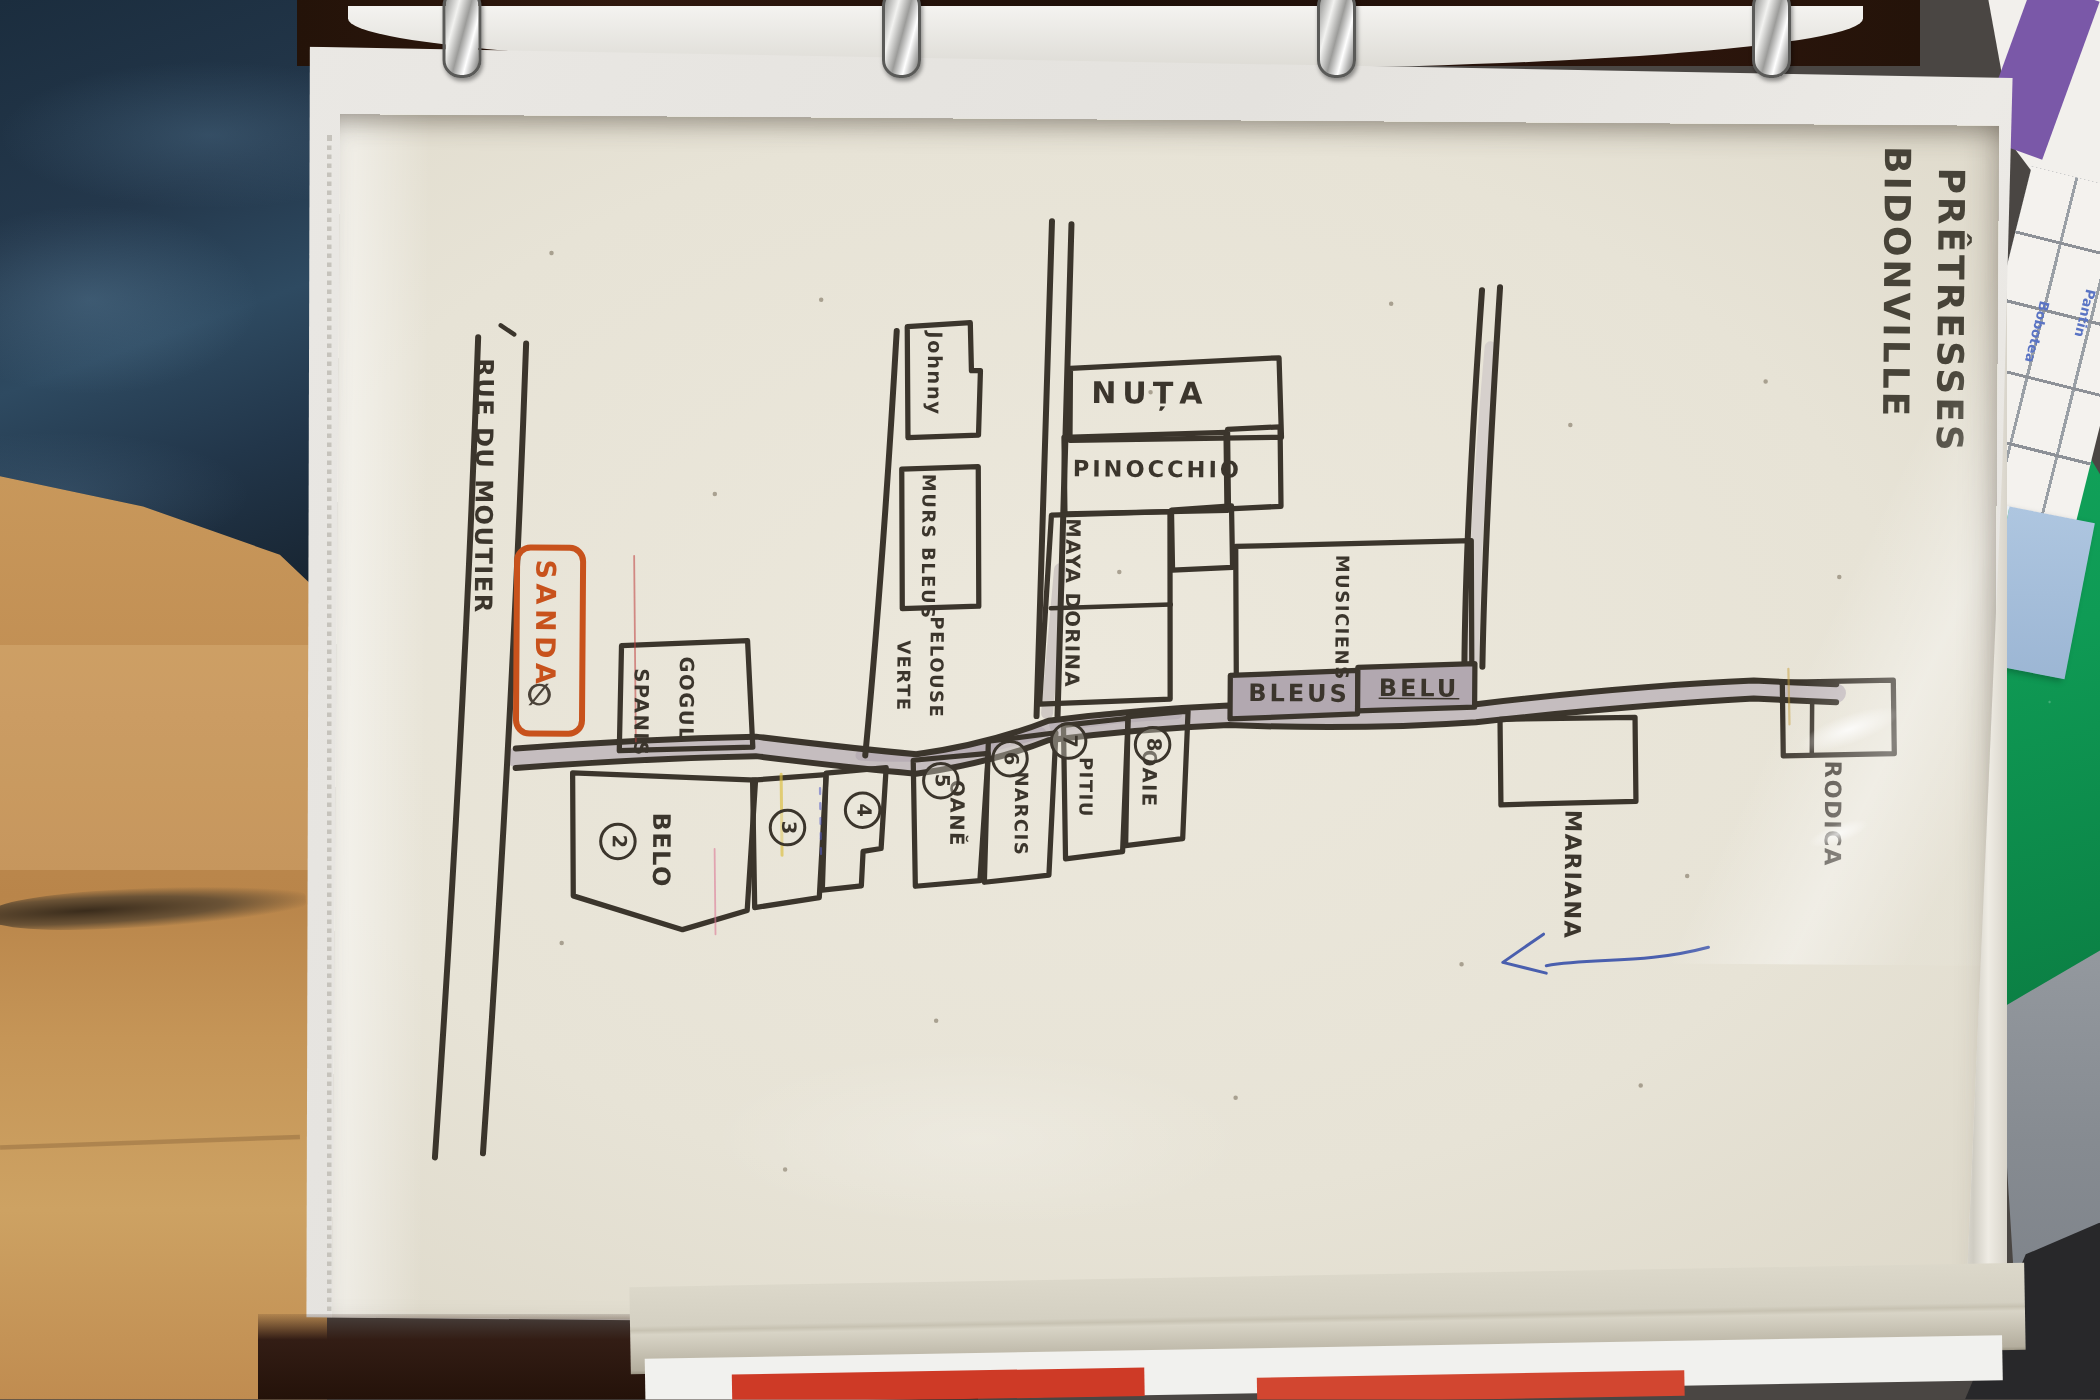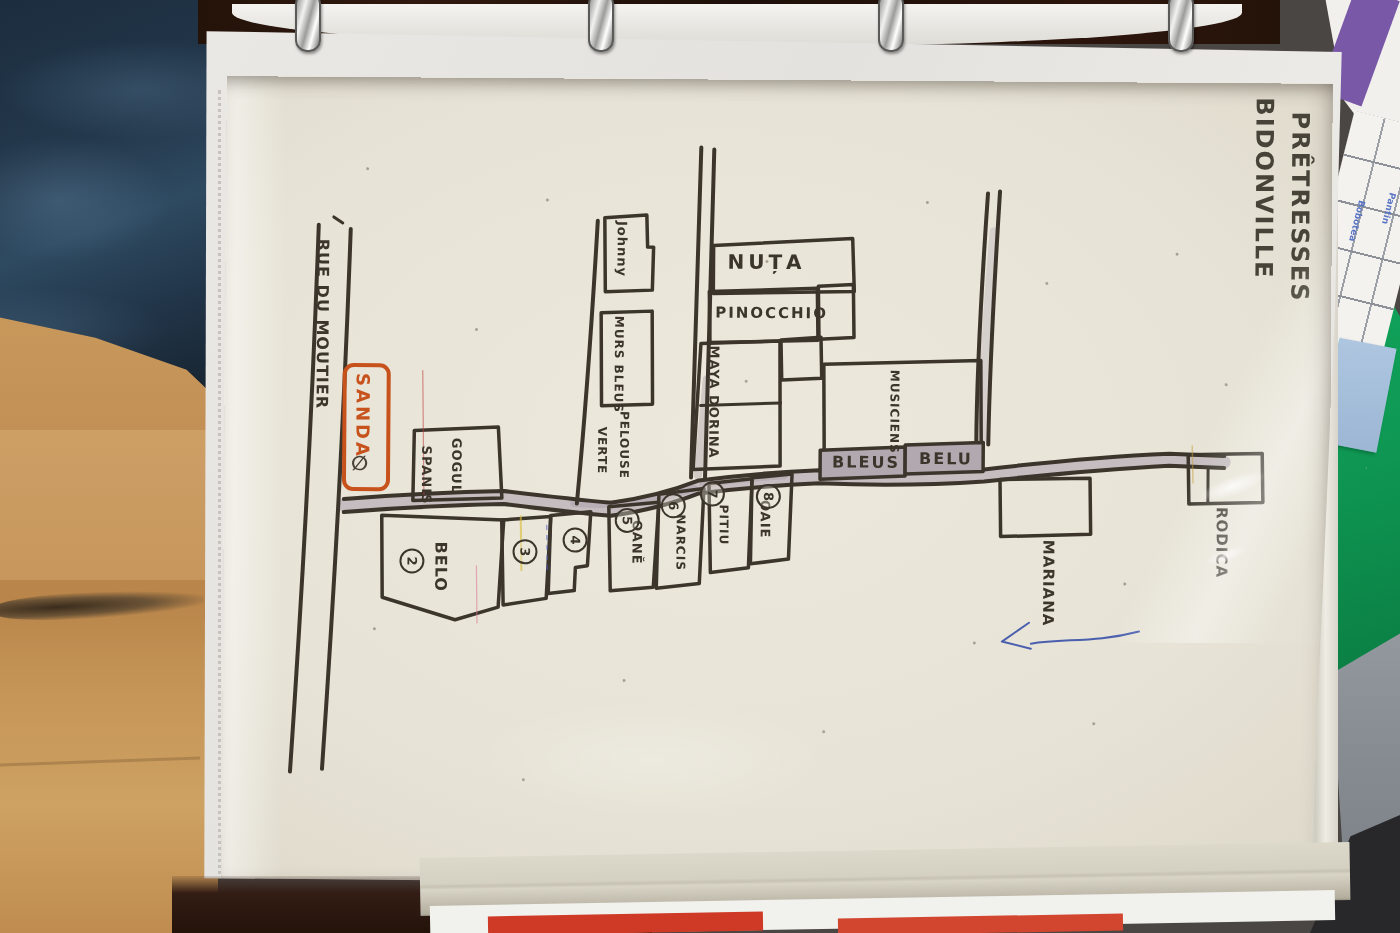--- a/index.html
+++ b/index.html
@@ -170,21 +170,21 @@
     <div class="vlab" style="left:195px;top:368px;font-size:13px;">SPANIS</div>
     <div class="vlab" style="left:389px;top:142px;font-size:13px;">Johnny</div>
     <div class="vlab" style="left:387px;top:237px;font-size:12px;">MURS BLEUS</div>
     <div class="vlab" style="left:393px;top:332px;font-size:12px;">PELOUSE</div>
     <div class="vlab" style="left:371px;top:348px;font-size:12px;">VERTE</div>
     <div class="hlab" style="left:502px;top:170px;font-size:20px;letter-spacing:4px;">NUȚA</div>
     <div class="hlab" style="left:490px;top:224px;font-size:15px;letter-spacing:2px;">PINOCCHIO</div>
     <div class="vlab" style="left:482px;top:266px;font-size:13px;">MAYA DORINA</div>
     <div class="vlab" style="left:663px;top:289px;font-size:12px;">MUSICIENS</div>
     <div class="hlab" style="left:608px;top:372px;font-size:16px;letter-spacing:2px;">BLEUS</div>
-    <div class="hlab" style="left:695px;top:368px;font-size:16px;letter-spacing:2px;">BELU</div>
+    <div class="hlab" style="left:695px;top:368px;font-size:16px;letter-spacing:2px;text-decoration:underline;">BELU</div>
     <div class="vlab" style="left:816px;top:458px;font-size:15px;">MARIANA</div>
     <div class="vlab" style="left:989px;top:424px;font-size:15px;">RODICA</div>
     <div class="vlab" style="left:208px;top:464px;font-size:16px;">BELO</div>
     <div class="vlab" style="left:406px;top:441px;font-size:13px;">OANĔ</div>
     <div class="vlab" style="left:450px;top:435px;font-size:12px;">NARCIS</div>
     <div class="vlab" style="left:493px;top:425px;font-size:12px;">PITIU</div>
     <div class="vlab" style="left:534px;top:420px;font-size:13px;">OAIE</div>
 
     <div class="circ" style="left:176px;top:471px;">
         <span>2</span>

